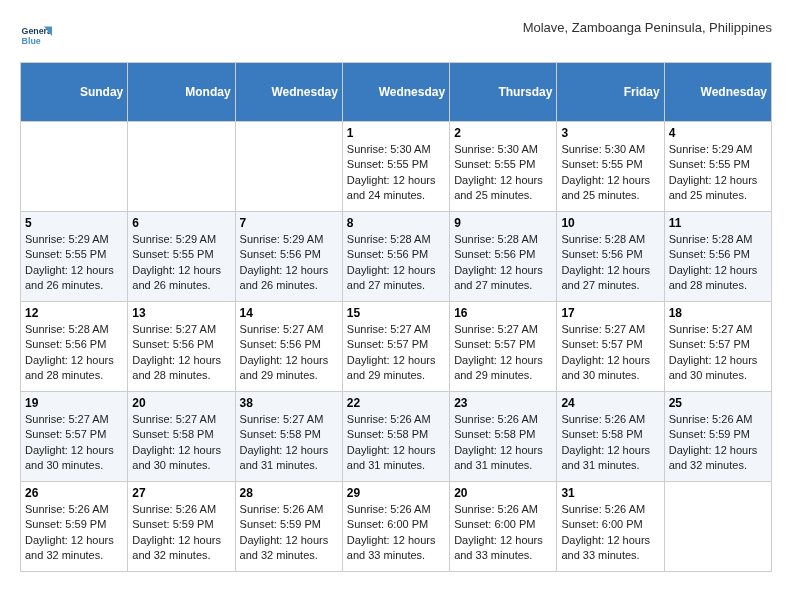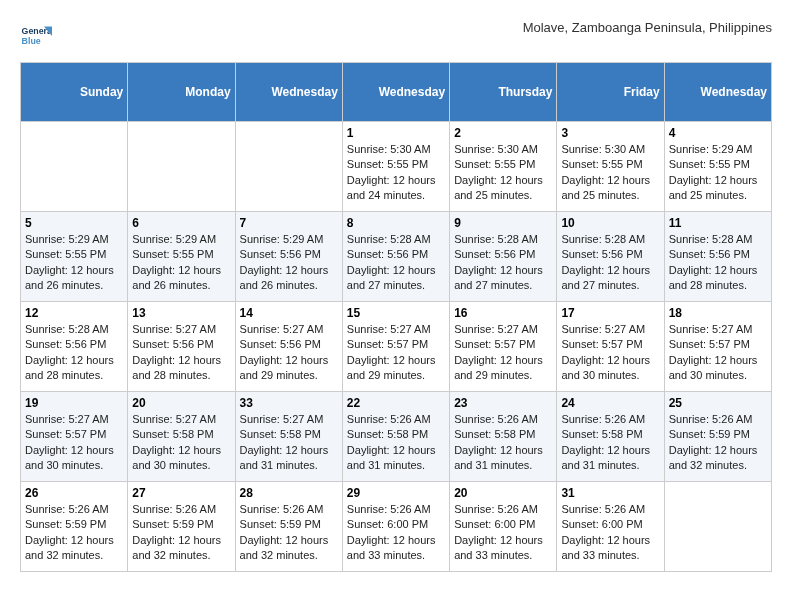--- a/index.html
+++ b/index.html
@@ -250,21 +250,21 @@
 and 30 minutes.</div>
         </td>
         <td>
           <span class="day-num">20</span>
           <div class="day-info">Sunrise: 5:27 AM
 Sunset: 5:58 PM
 Daylight: 12 hours
 and 30 minutes.</div>
         </td>
         <td>
-          <span class="day-num">33</span>
+          <span class="day-num">38</span>
           <div class="day-info">Sunrise: 5:27 AM
 Sunset: 5:58 PM
 Daylight: 12 hours
 and 31 minutes.</div>
         </td>
         <td>
           <span class="day-num">22</span>
           <div class="day-info">Sunrise: 5:26 AM
 Sunset: 5:58 PM
 Daylight: 12 hours

